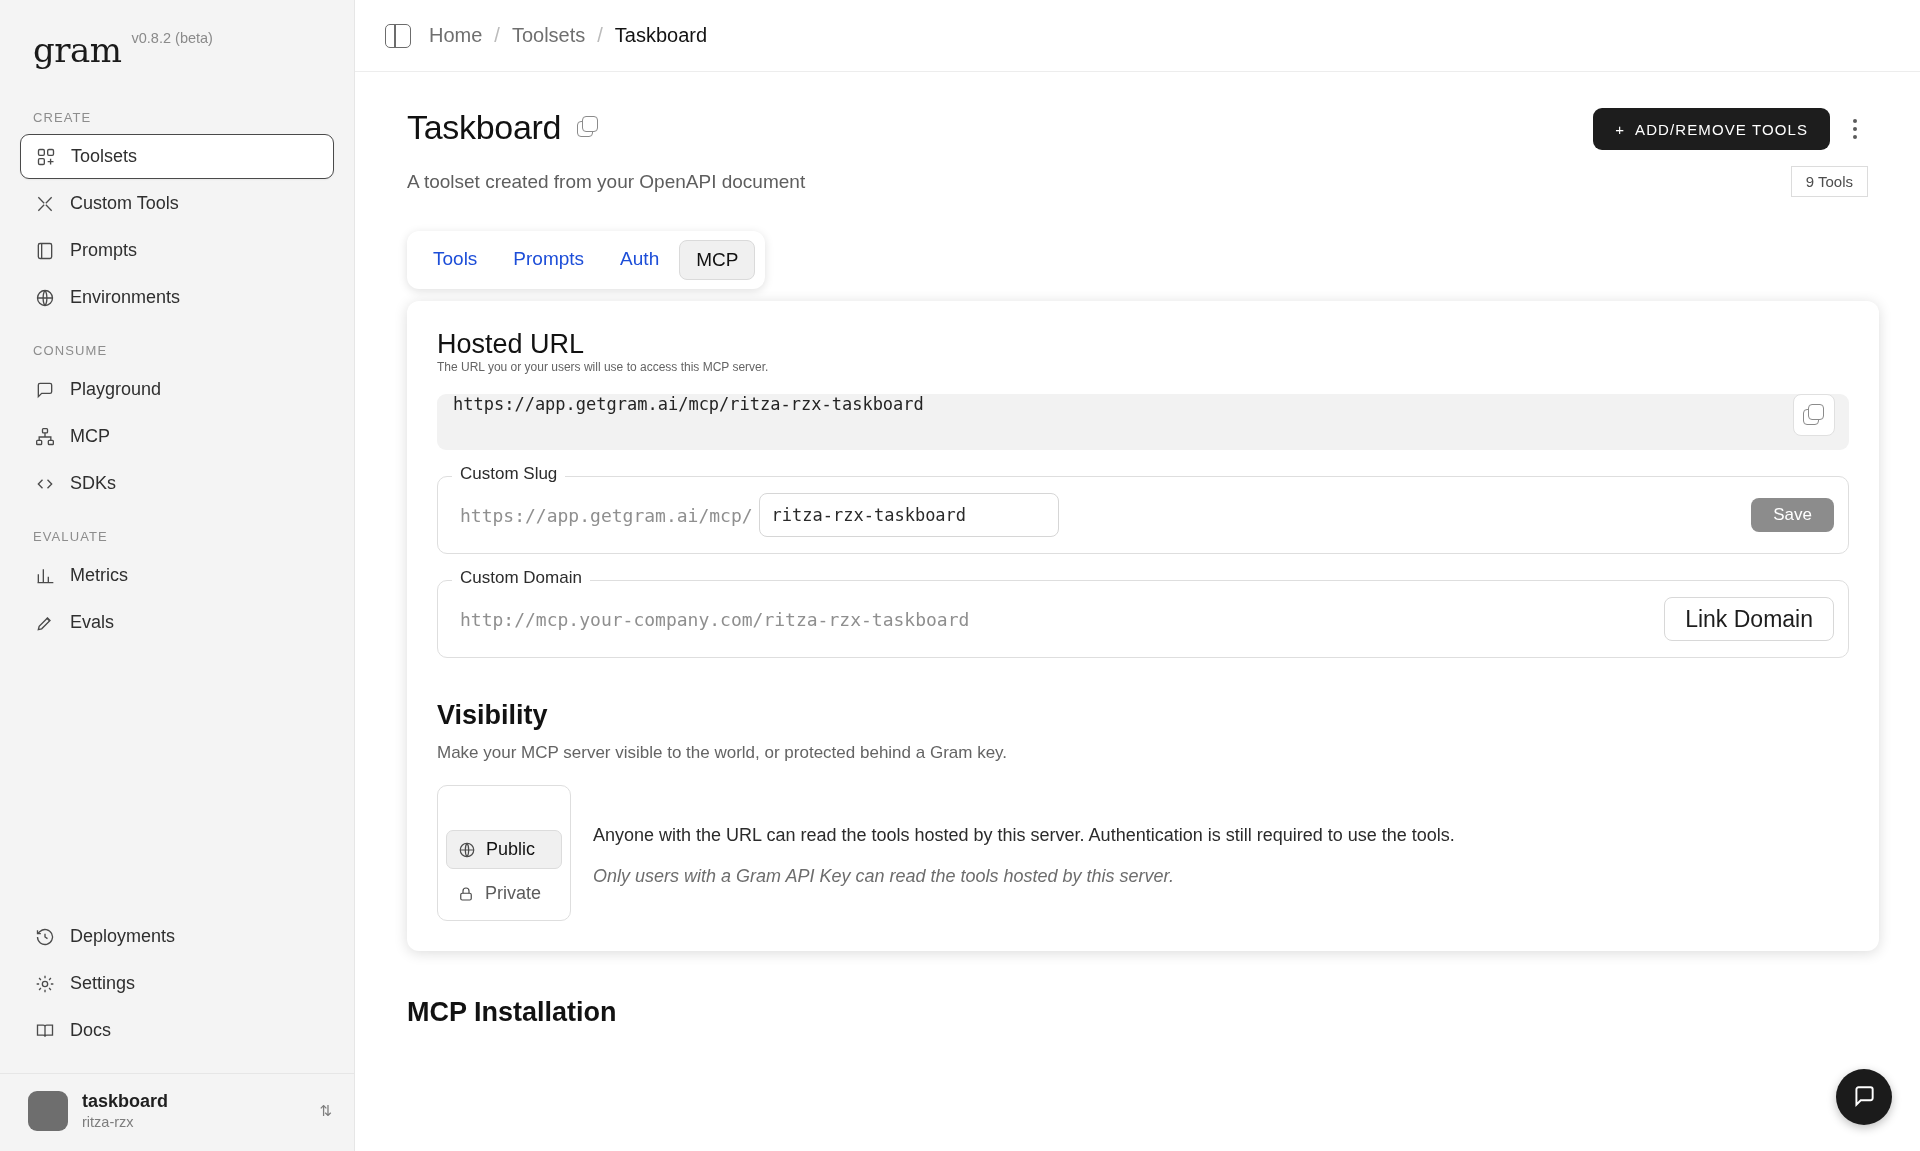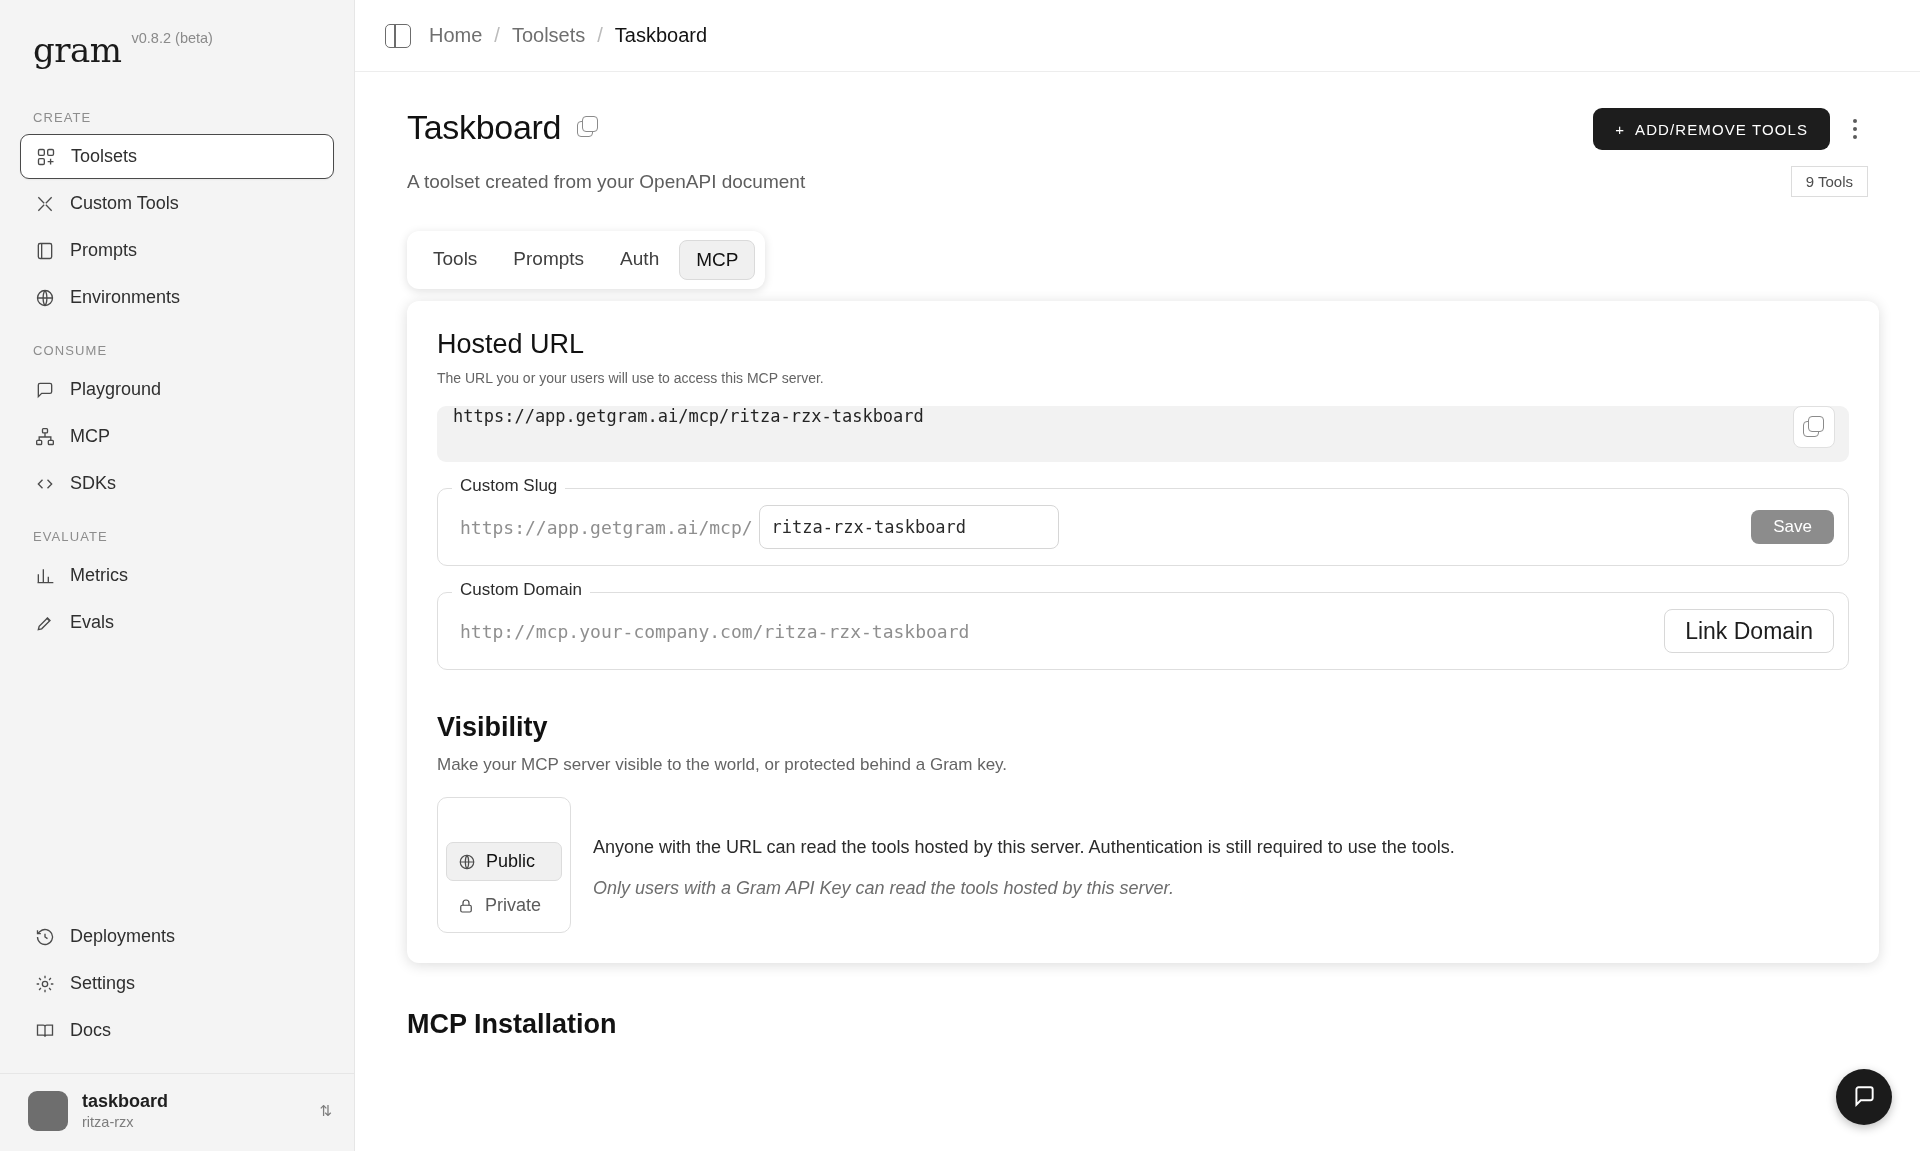--- a/index.html
+++ b/index.html
@@ -198,42 +198,42 @@
     margin-top: 34px;
     background: #ffffff;
     border-radius: 12px;
     box-shadow: 0 2px 10px rgba(0,0,0,.13);
     display: inline-flex;
     padding: 9px 10px;
     gap: 4px;
   }
   .tab {
     font-size: 19px;
-    color: #404040;
+    color: #1d4ed8;
     padding: 8px 16px;
     border-radius: 8px;
     cursor: pointer;
   }
   .tab.active {
     background: #f0f0f0;
     color: #111;
     border: 1px solid #dadada;
   }
 
   
   .card {
     margin-top: 12px;
     background: #fff;
     border-radius: 12px;
     box-shadow: 0 2px 14px rgba(0,0,0,.14);
     padding: 28px 30px 30px 30px;
     width: 1472px;
   }
   .section-title { font-size: 27px; color: #121212; font-weight: 400; }
-  .section-desc { font-size: 14px; color: #646464; margin-top: 10px; }
+  .section-desc { font-size: 12px; color: #646464; }
 
   .url-box {
     margin-top: 20px;
     background: #f2f2f2;
     border-radius: 9px;
     height: 56px;
     display: flex;
     align-items: flex-start;
     padding: 0 14px 0 16px;
   }

